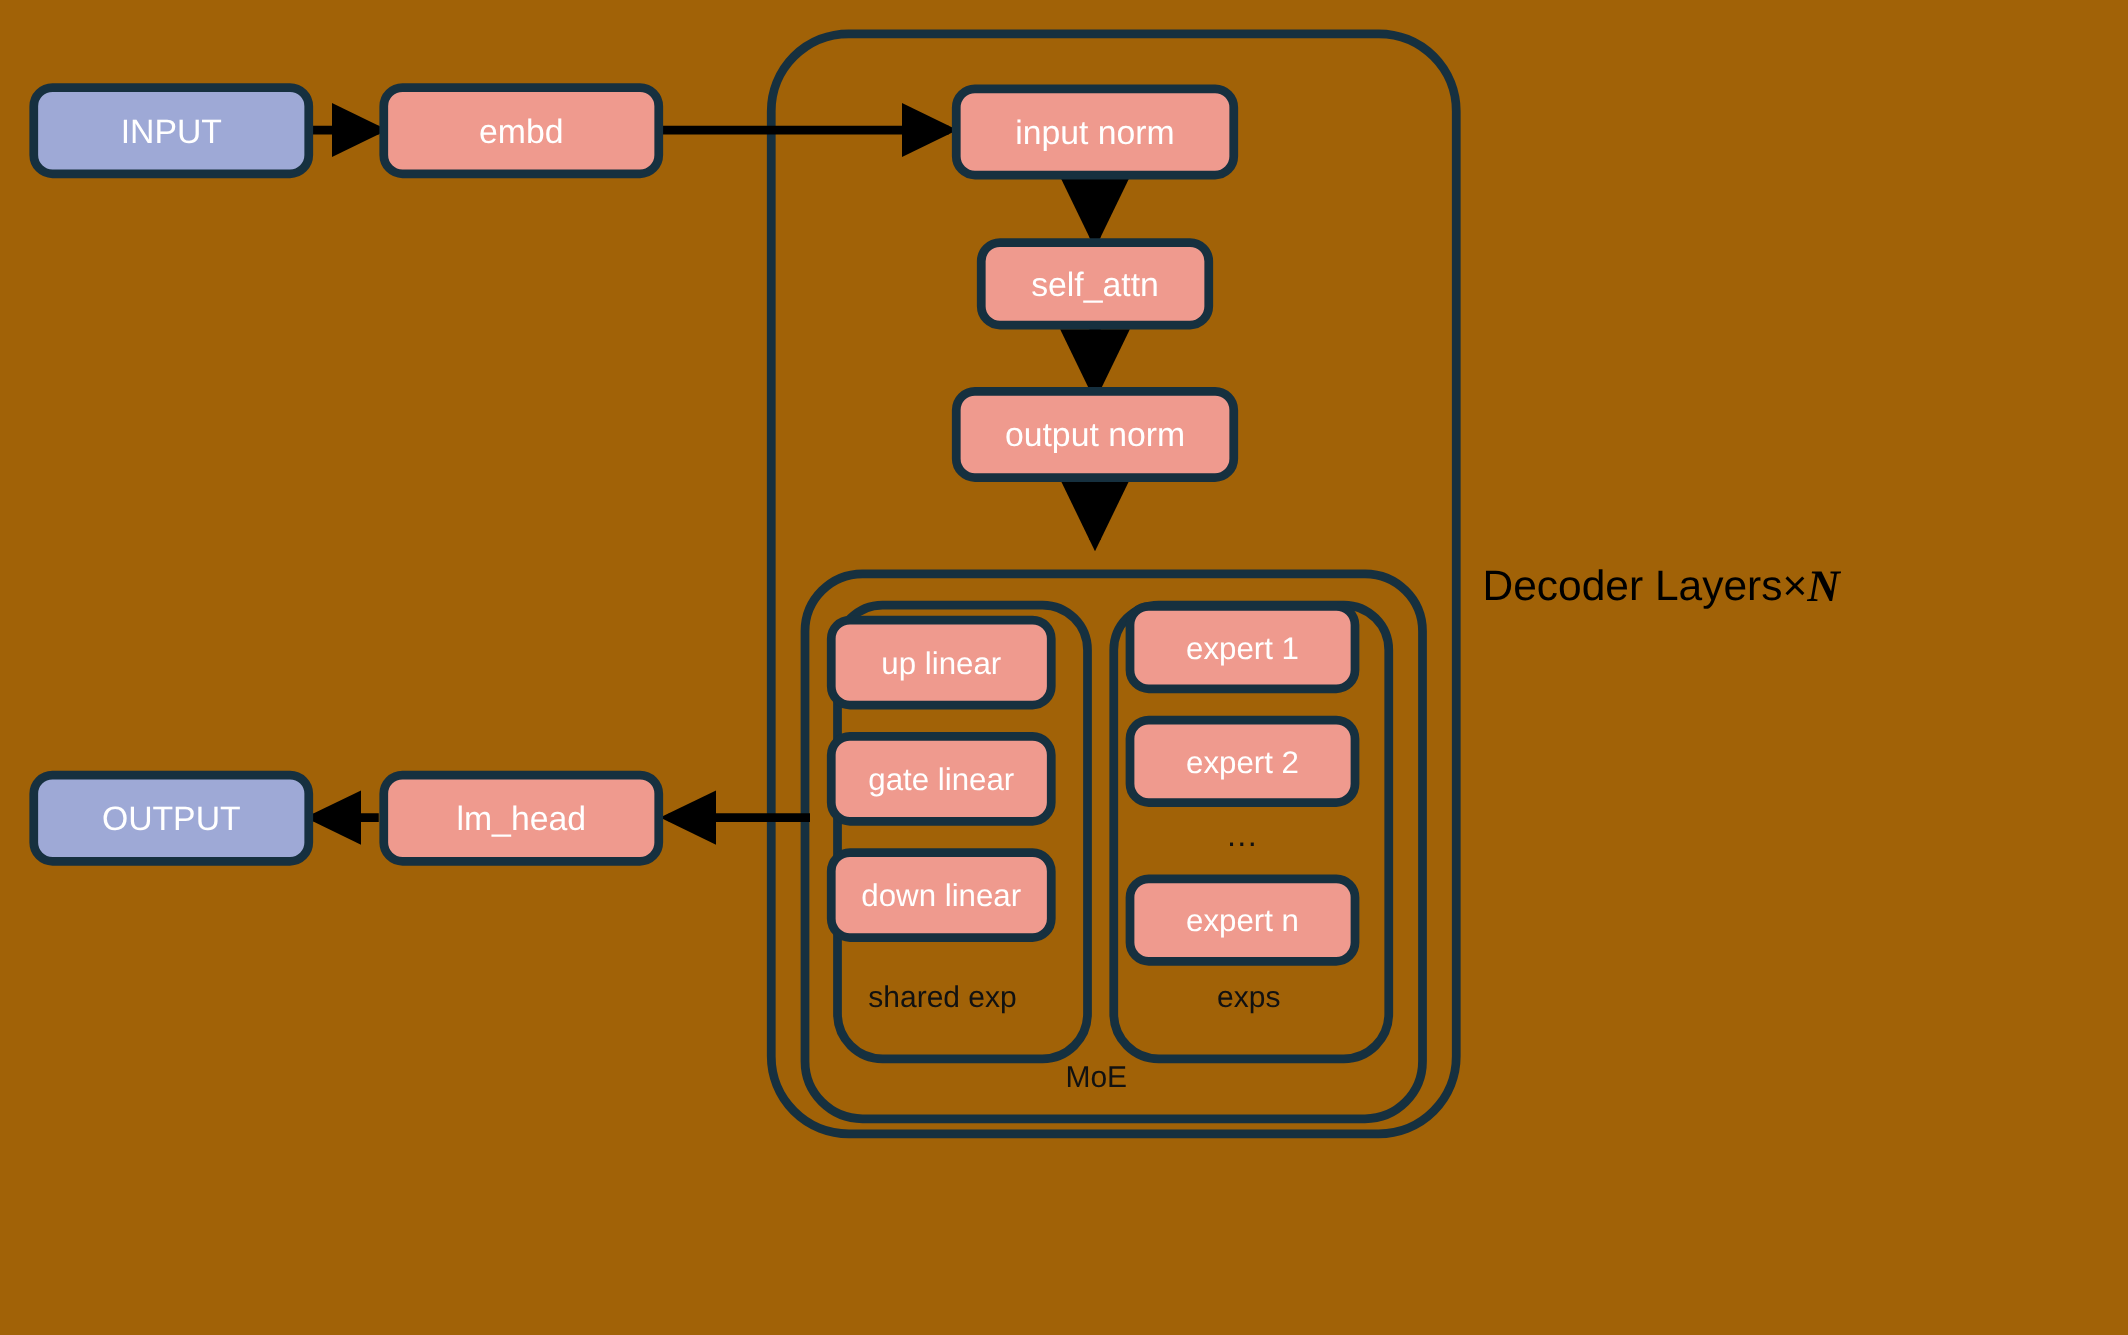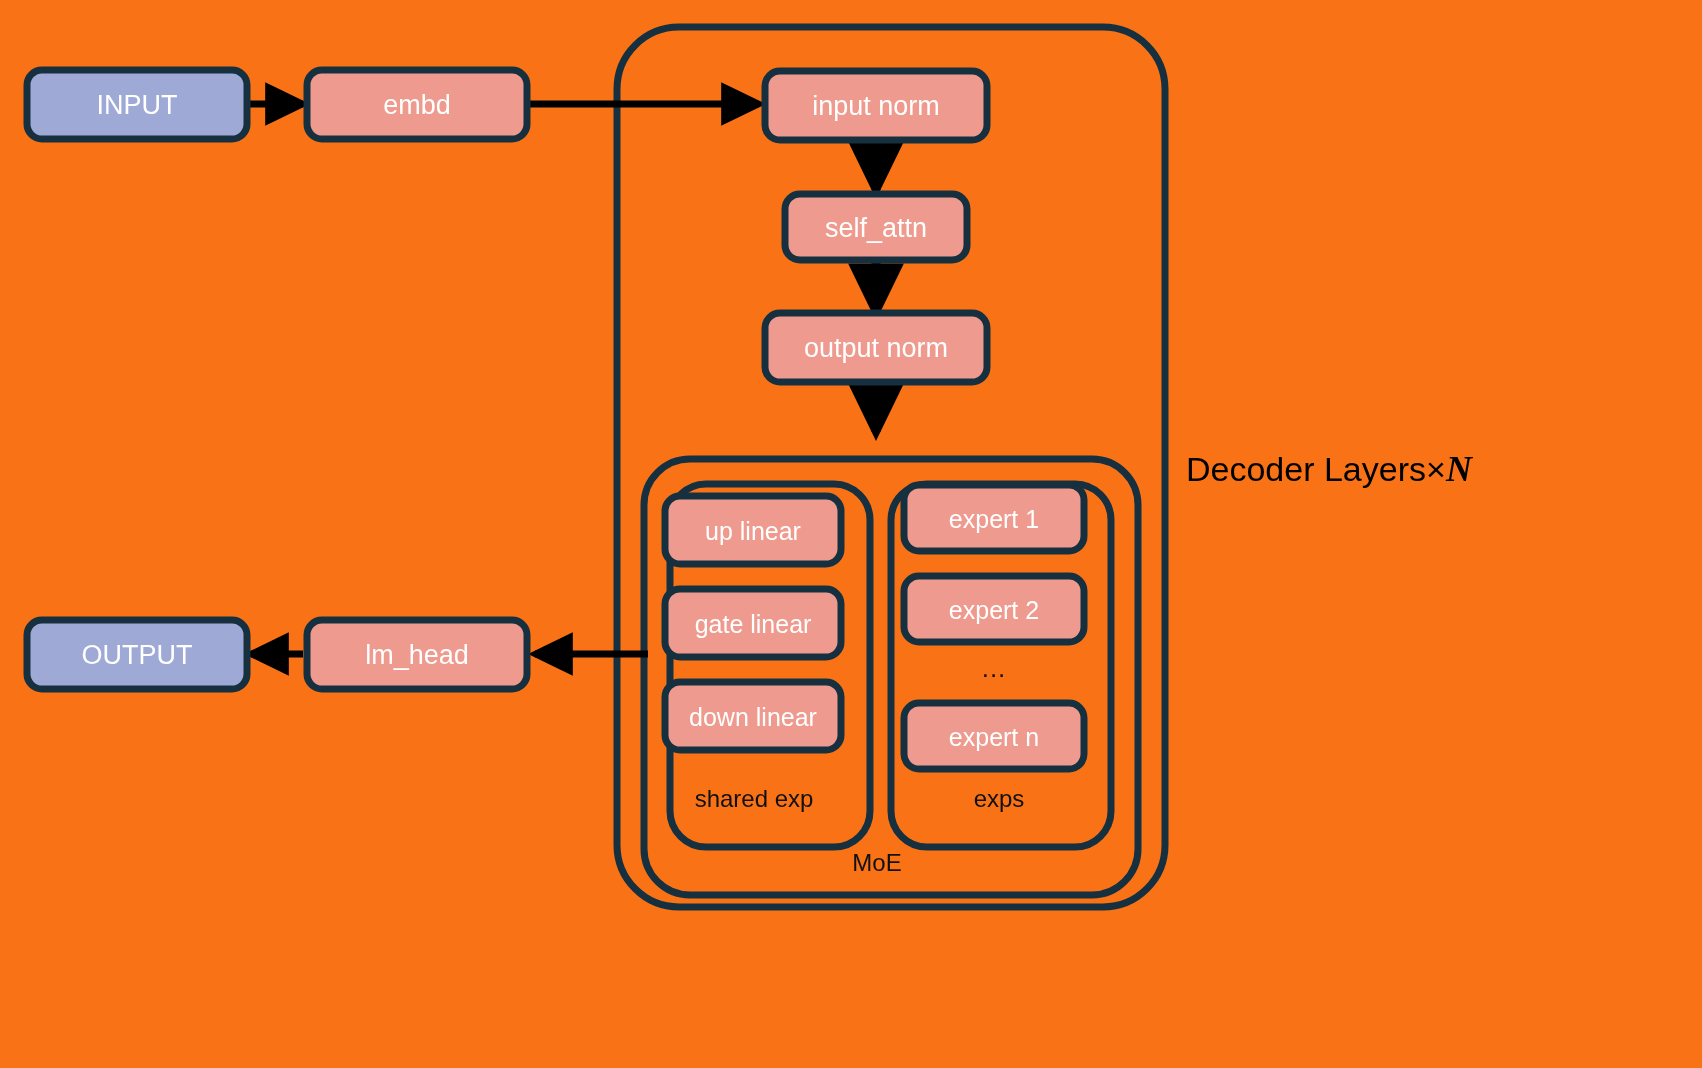--- a/index.html
+++ b/index.html
@@ -10,21 +10,21 @@
   body {
     width: 1702px;
     height: 1068px;
     overflow: hidden;
     font-family: "Liberation Sans", sans-serif;
   }
   #diagram {
     position: relative;
     width: 1702px;
     height: 1068px;
-    background: #f97316;
+    background: #a16207;
   }
   svg.layer {
     position: absolute;
     top: 0;
     left: 0;
     width: 1702px;
     height: 1068px;
   }
   .node-label {
     font-family: "Liberation Sans", sans-serif;

